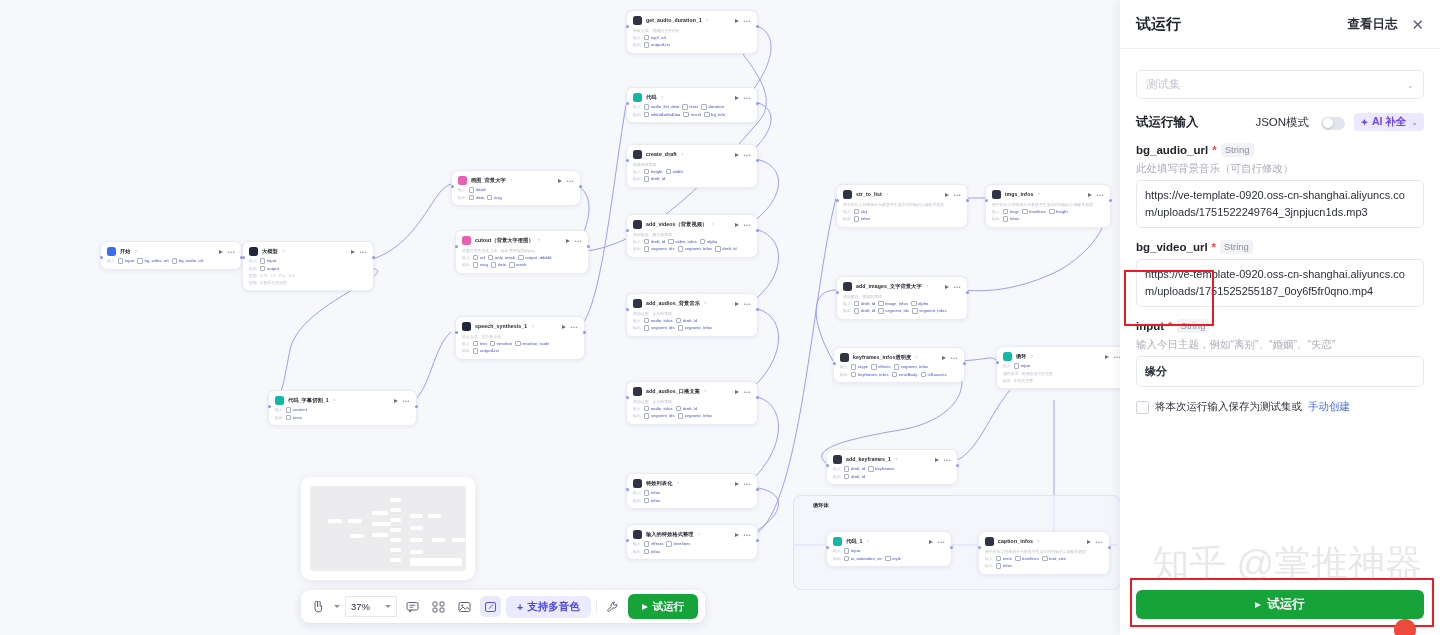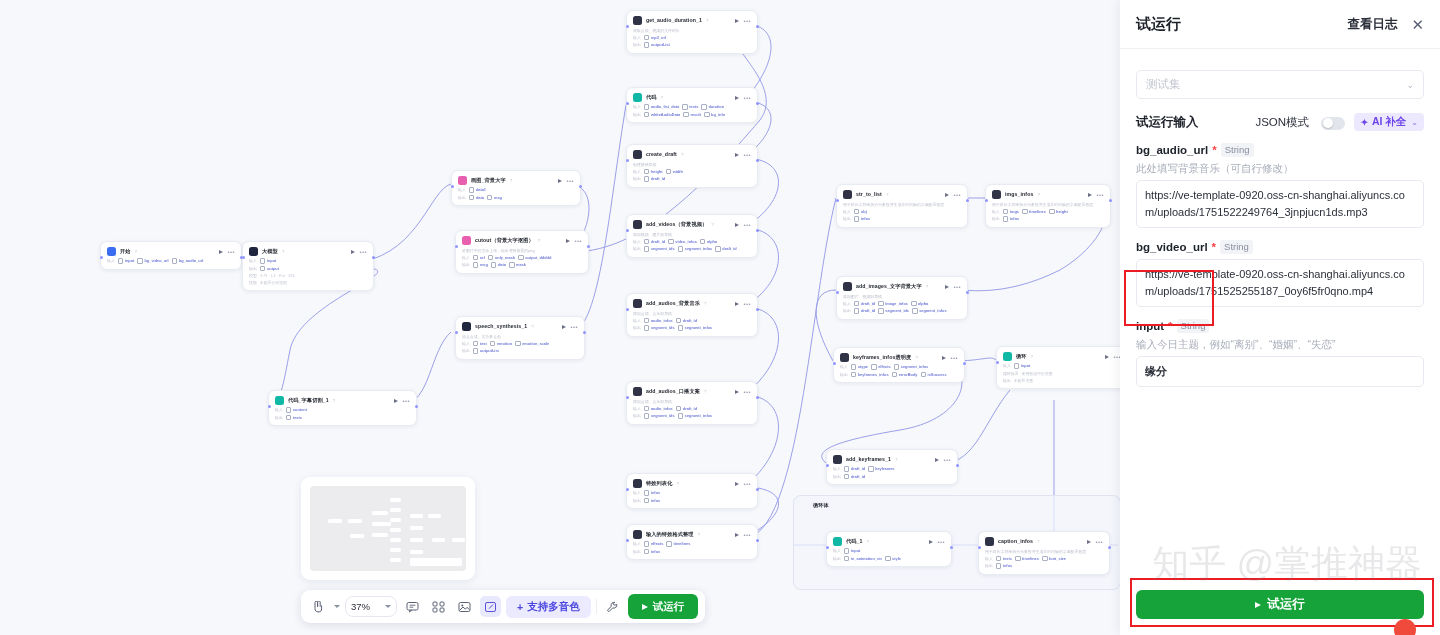--- a/index.html
+++ b/index.html
@@ -74,21 +74,21 @@
     background:#fff;border-radius:9px;box-shadow:0 2px 10px rgba(20,25,60,.12);
     padding:0 7px;gap:5px;z-index:30;
   }
   .tb-btn{
     height:21px;min-width:21px;display:flex;align-items:center;justify-content:center;
     border-radius:5px;cursor:pointer;color:#4e5costs;
   }
   .tb-ic{color:#5b6175;display:flex;align-items:center;justify-content:center;}
   .tb-zoom{
     display:flex;align-items:center;justify-content:space-between;width:52px;height:21px;
-    border:1px solid #e6e8f0;border-radius:8px;padding:0 5px;box-sizing:border-box;
+    border:1px solid #e6e8f0;border-radius:0;padding:0 5px;box-sizing:border-box;
     font-size:9.5px;color:#2b2f3a;cursor:pointer;
   }
   .chev{width:0;height:0;border-left:3px solid transparent;border-right:3px solid transparent;border-top:3.4px solid #8b91a3;}
   #tb-frame{background:#e9e9fd;}
   #tb-add{
     display:flex;align-items:center;gap:4px;height:22px;padding:0 11px;border-radius:6px;
     background:#eceafe;color:#4c46e0;font-size:10.5px;font-weight:700;cursor:pointer;
   }
   #tb-run{
     display:flex;align-items:center;gap:5px;height:25px;padding:0 14px;border-radius:6px;
@@ -1130,20 +1130,25 @@
             <span class="f-req">*</span>
             <span class="f-type">String</span>
           </div>
           <div class="f-hint">输入今日主题，例如“离别”、“婚姻”、“失恋”</div>
           <div class="f-box one">缘分</div>
         </div>
       </div>
 
     <div id="annot-input"></div>
 
+    <div id="cb-row">
+      <span id="cb-box"></span>
+      <span id="cb-txt">将本次运行输入保存为测试集或</span>
+      <span id="cb-link">手动创建</span>
+    </div>
   </div>
 
   <div id="p-foot">
     <div id="p-run">
       <span class="tri"></span>
       <span>试运行</span>
     </div>
     <div id="annot-run"></div>
   </div>
 </div>

